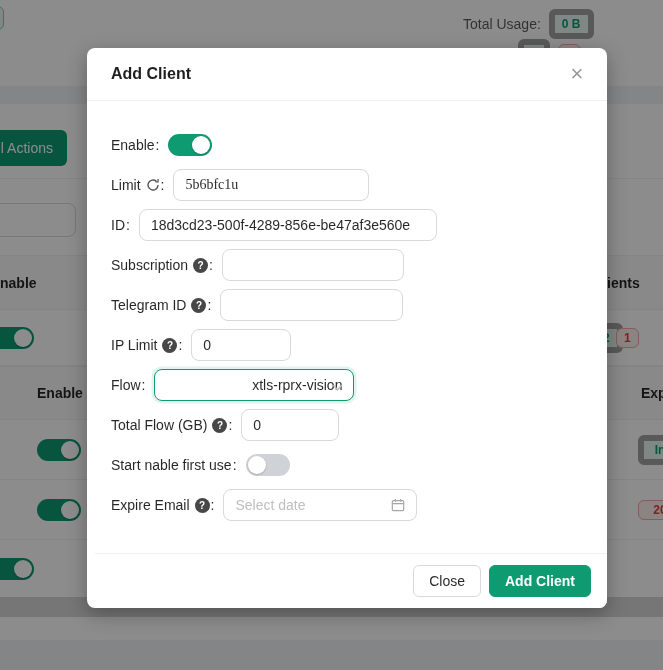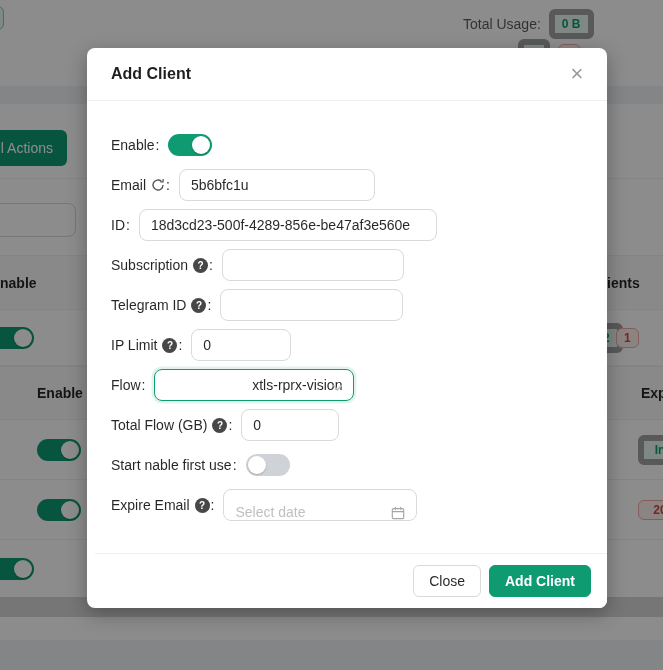--- a/index.html
+++ b/index.html
@@ -72,31 +72,31 @@
   .lbl { white-space:nowrap; }
   .colon { margin:0 9px 0 1px; }
   .help { display:inline-flex; align-items:center; justify-content:center;
     width:15px; height:15px; margin-left:5px; border-radius:50%;
     background:#474747; color:#fff; font-size:10px; font-weight:bold; cursor:pointer; }
   .refresh-icon { margin-left:5px; cursor:pointer; display:inline-flex; }
 
   .ipt { height:32px; border:1px solid #d9d9d9; border-radius:8px; padding:0 11px;
     font-size:14px; font-family:inherit; color:rgba(0,0,0,0.85); outline:none; }
   .ipt::placeholder { color:#bfbfbf; }
-  .w-email { width:196px; } .w-id { width:298px; } .w-sub { width:182px; }
+  .w-email { width:196px;font-family:Liberation Serif, serif; } .w-id { width:298px; } .w-sub { width:182px; }
   .w-tg { width:183px; } .w-ip { width:100px; } .w-tf { width:98px; }
 
   .select { position:relative; width:200px; height:32px; border:1.5px solid #0e9b72;
     border-radius:8px; box-shadow:0 0 0 2.5px rgba(14,155,114,0.12);
     display:flex; align-items:center; padding:0 11px; cursor:pointer;
     color:rgba(0,0,0,0.85); background:#fff;justify-content:flex-end; }
   .select .chev { position:absolute; right:10px; top:10px; color:#bfbfbf; }
 
   .datebox { width:194px; height:32px; border:1px solid #d9d9d9; border-radius:8px;
-    display:flex; align-items:flex-end; padding:0 11px; background:#fff; cursor:pointer; }
+    display:flex; align-items:center; padding:0 11px; background:#fff; cursor:pointer; }
   .datebox .ph { flex:1; color:#bfbfbf; }
   .datebox .cal { color:#a6a6a6; display:inline-flex; }
 
   .modal-footer { position:absolute; left:8px; right:0; bottom:0; height:55px;
     border-top:1px solid #f0f0f0; display:flex; align-items:center;
     justify-content:flex-end; gap:8px; padding:0 16px;
     border-radius:0 0 8px 8px; background:#fff; }
   .btn { height:32px; padding:0 15px; border-radius:6px; font-size:14px;
     font-family:inherit; cursor:pointer; }
   .btn-default { background:#fff; border:1px solid #d9d9d9; color:rgba(0,0,0,0.85); }
@@ -167,21 +167,21 @@
 
       <div class="frow">
         <span class="lbl">Enable</span>
         <span class="colon">:</span>
         <span class="switch" data-state="on">
             <span class="knob"></span>
           </span>
       </div>
 
       <div class="frow">
-        <span class="lbl">Email</span>
+        <span class="lbl">Limit</span>
         <span class="refresh-icon">
           <svg width="14" height="14" viewBox="0 0 16 16" fill="none" stroke="#555" stroke-width="1.6">
             <path d="M13.7 8a5.7 5.7 0 1 1-1.9-4.25"></path>
             <path d="M13.8 1.2v3.1h-3.1" stroke-width="1.4"></path>
           </svg>
         </span>
         <span class="colon">:</span>
         <input class="ipt w-email" value="5b6bfc1u" style="">
       </div>
 

